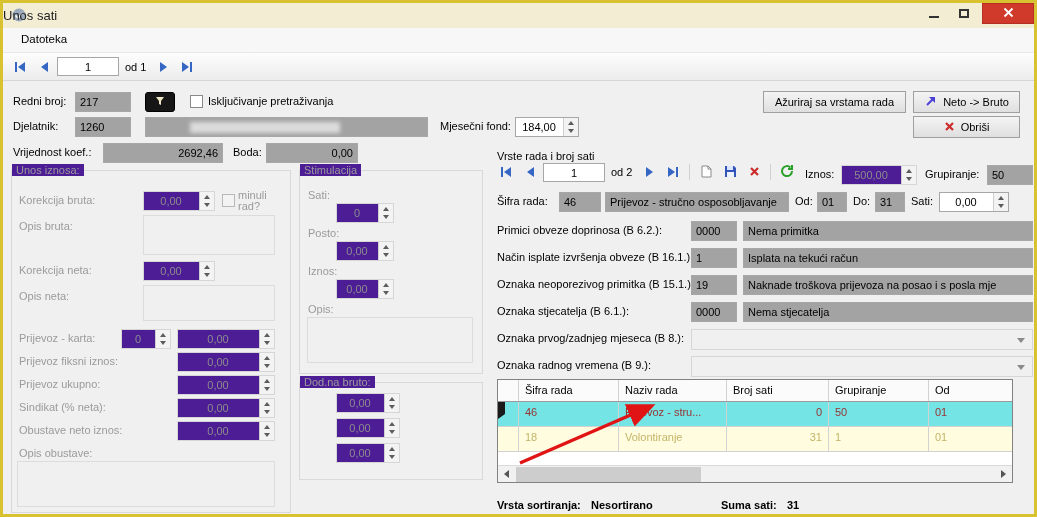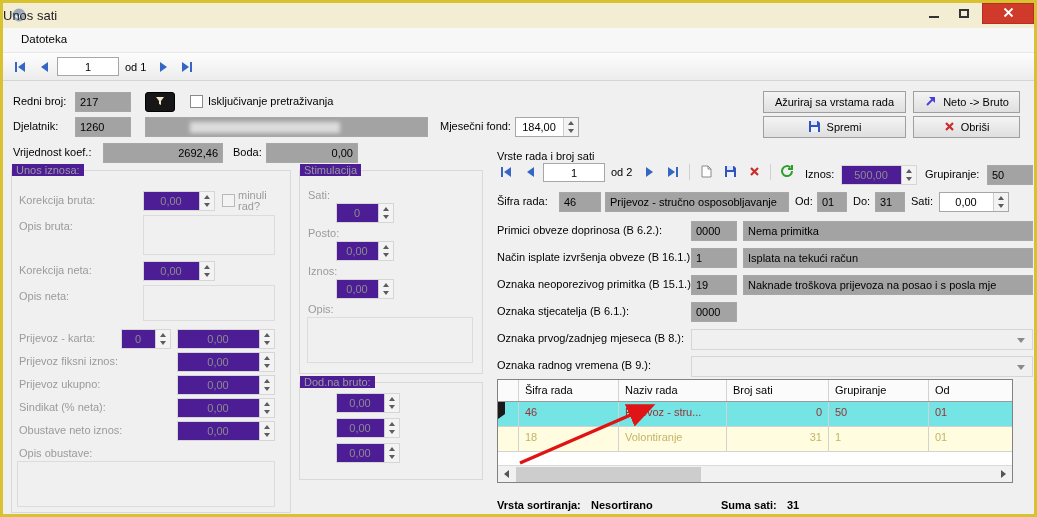--- a/index.html
+++ b/index.html
@@ -137,28 +137,20 @@
   <span class="lbl" style="left:10px;top:117px">Djelatnik:</span>
   <div class="tb" style="left:72px;top:114px;width:56px">1260</div>
   <div class="tb" style="left:142px;top:114px;width:283px">
       <span style="display:block;width:150px;height:11px;margin:1px 0 0 40px;background:#dcdcdc;filter:blur(2px)"></span>
     </div>
   <span class="lbl" style="left:437px;top:117px">Mjesečni fond:</span>
   <div class="spin" style="left:512px;top:114px;width:64px">
     <div class="sv">184,00</div>
     <div class="sb"></div>
   </div>
-  <div class="btn" style="left:760px;top:113px;width:143px">
-    <span><svg width="13" height="13">
-          <path d="M1 1h9l2 2v9H1z" fill="#3355bb"></path>
-          <rect x="3" y="1" width="6" height="4" fill="#dde6ff"></rect>
-          <rect x="3" y="7" width="7" height="5" fill="#eef2ff"></rect>
-        </svg></span>
-    <span>Spremi</span>
-  </div>
   <div class="btn" style="left:910px;top:113px;width:107px">
     <span><svg width="11" height="11">
           <path d="M2 2l7 7M9 2l-7 7" stroke="#cc2b2b" stroke-width="2.2"></path>
         </svg></span>
     <span>Obriši</span>
   </div>
 
   <span class="lbl" style="left:10px;top:143px">Vrijednost koef.:</span>
   <div class="tb r" style="left:100px;top:140px;width:120px">2692,46</div>
   <span class="lbl" style="left:230px;top:143px">Boda:</span>
@@ -326,20 +318,21 @@
   <span class="lbl" style="left:494px;top:248px">Način isplate izvršenja obveze (B 16.1.):</span>
   <div class="tb" style="left:688px;top:245px;width:46px">1</div>
   <div class="tb" style="left:740px;top:245px;width:290px">Isplata na tekući račun</div>
 
   <span class="lbl" style="left:494px;top:275px">Oznaka neoporezivog primitka (B 15.1.):</span>
   <div class="tb" style="left:688px;top:272px;width:46px">19</div>
   <div class="tb" style="left:740px;top:272px;width:290px">Naknade troškova prijevoza na posao i s posla mje</div>
 
   <span class="lbl" style="left:494px;top:302px">Oznaka stjecatelja (B 6.1.):</span>
   <div class="tb" style="left:688px;top:299px;width:46px">0000</div>
+  <div class="tb" style="left:740px;top:299px;width:290px">Nema stjecatelja</div>
 
   <span class="lbl" style="left:494px;top:329px">Oznaka prvog/zadnjeg mjeseca (B 8.):</span>
   <div class="combo" style="left:688px;top:326px;width:342px"></div>
   <span class="lbl" style="left:494px;top:356px">Oznaka radnog vremena (B 9.):</span>
   <div class="combo" style="left:688px;top:353px;width:342px"></div>
 
   <div class="grid">
     <div class="ghead">
       <div class="gc w-sel"></div>
       <div class="gc w0">Šifra rada</div>

